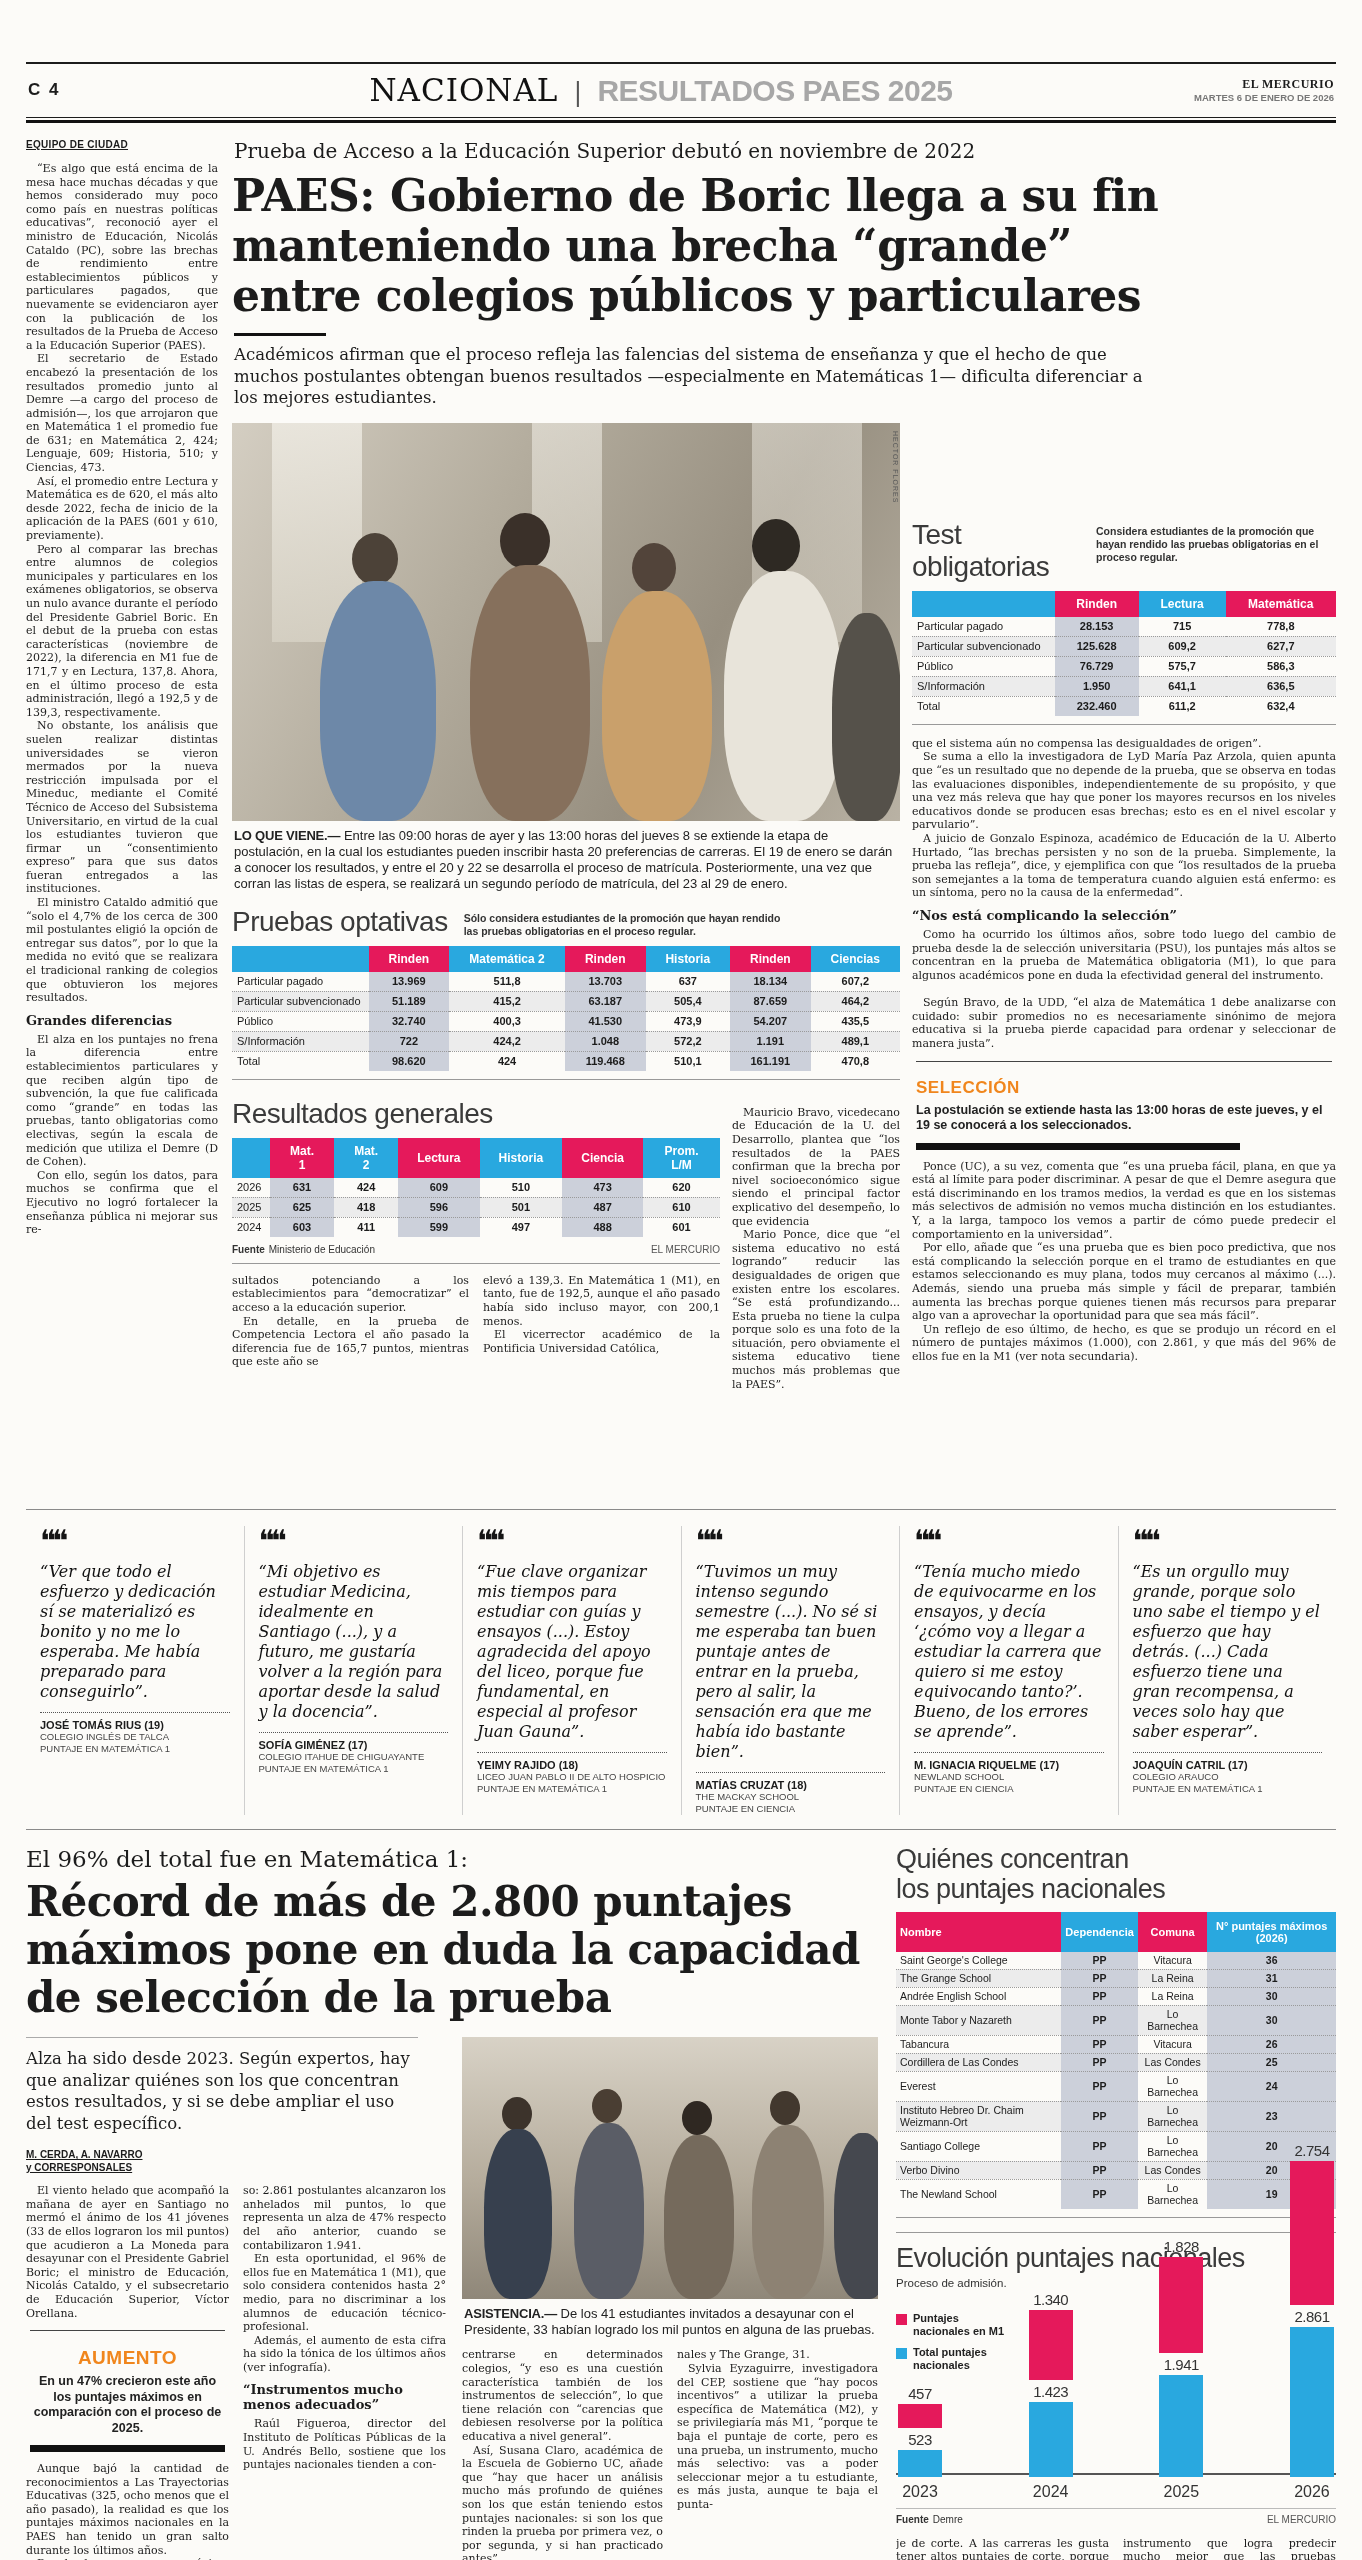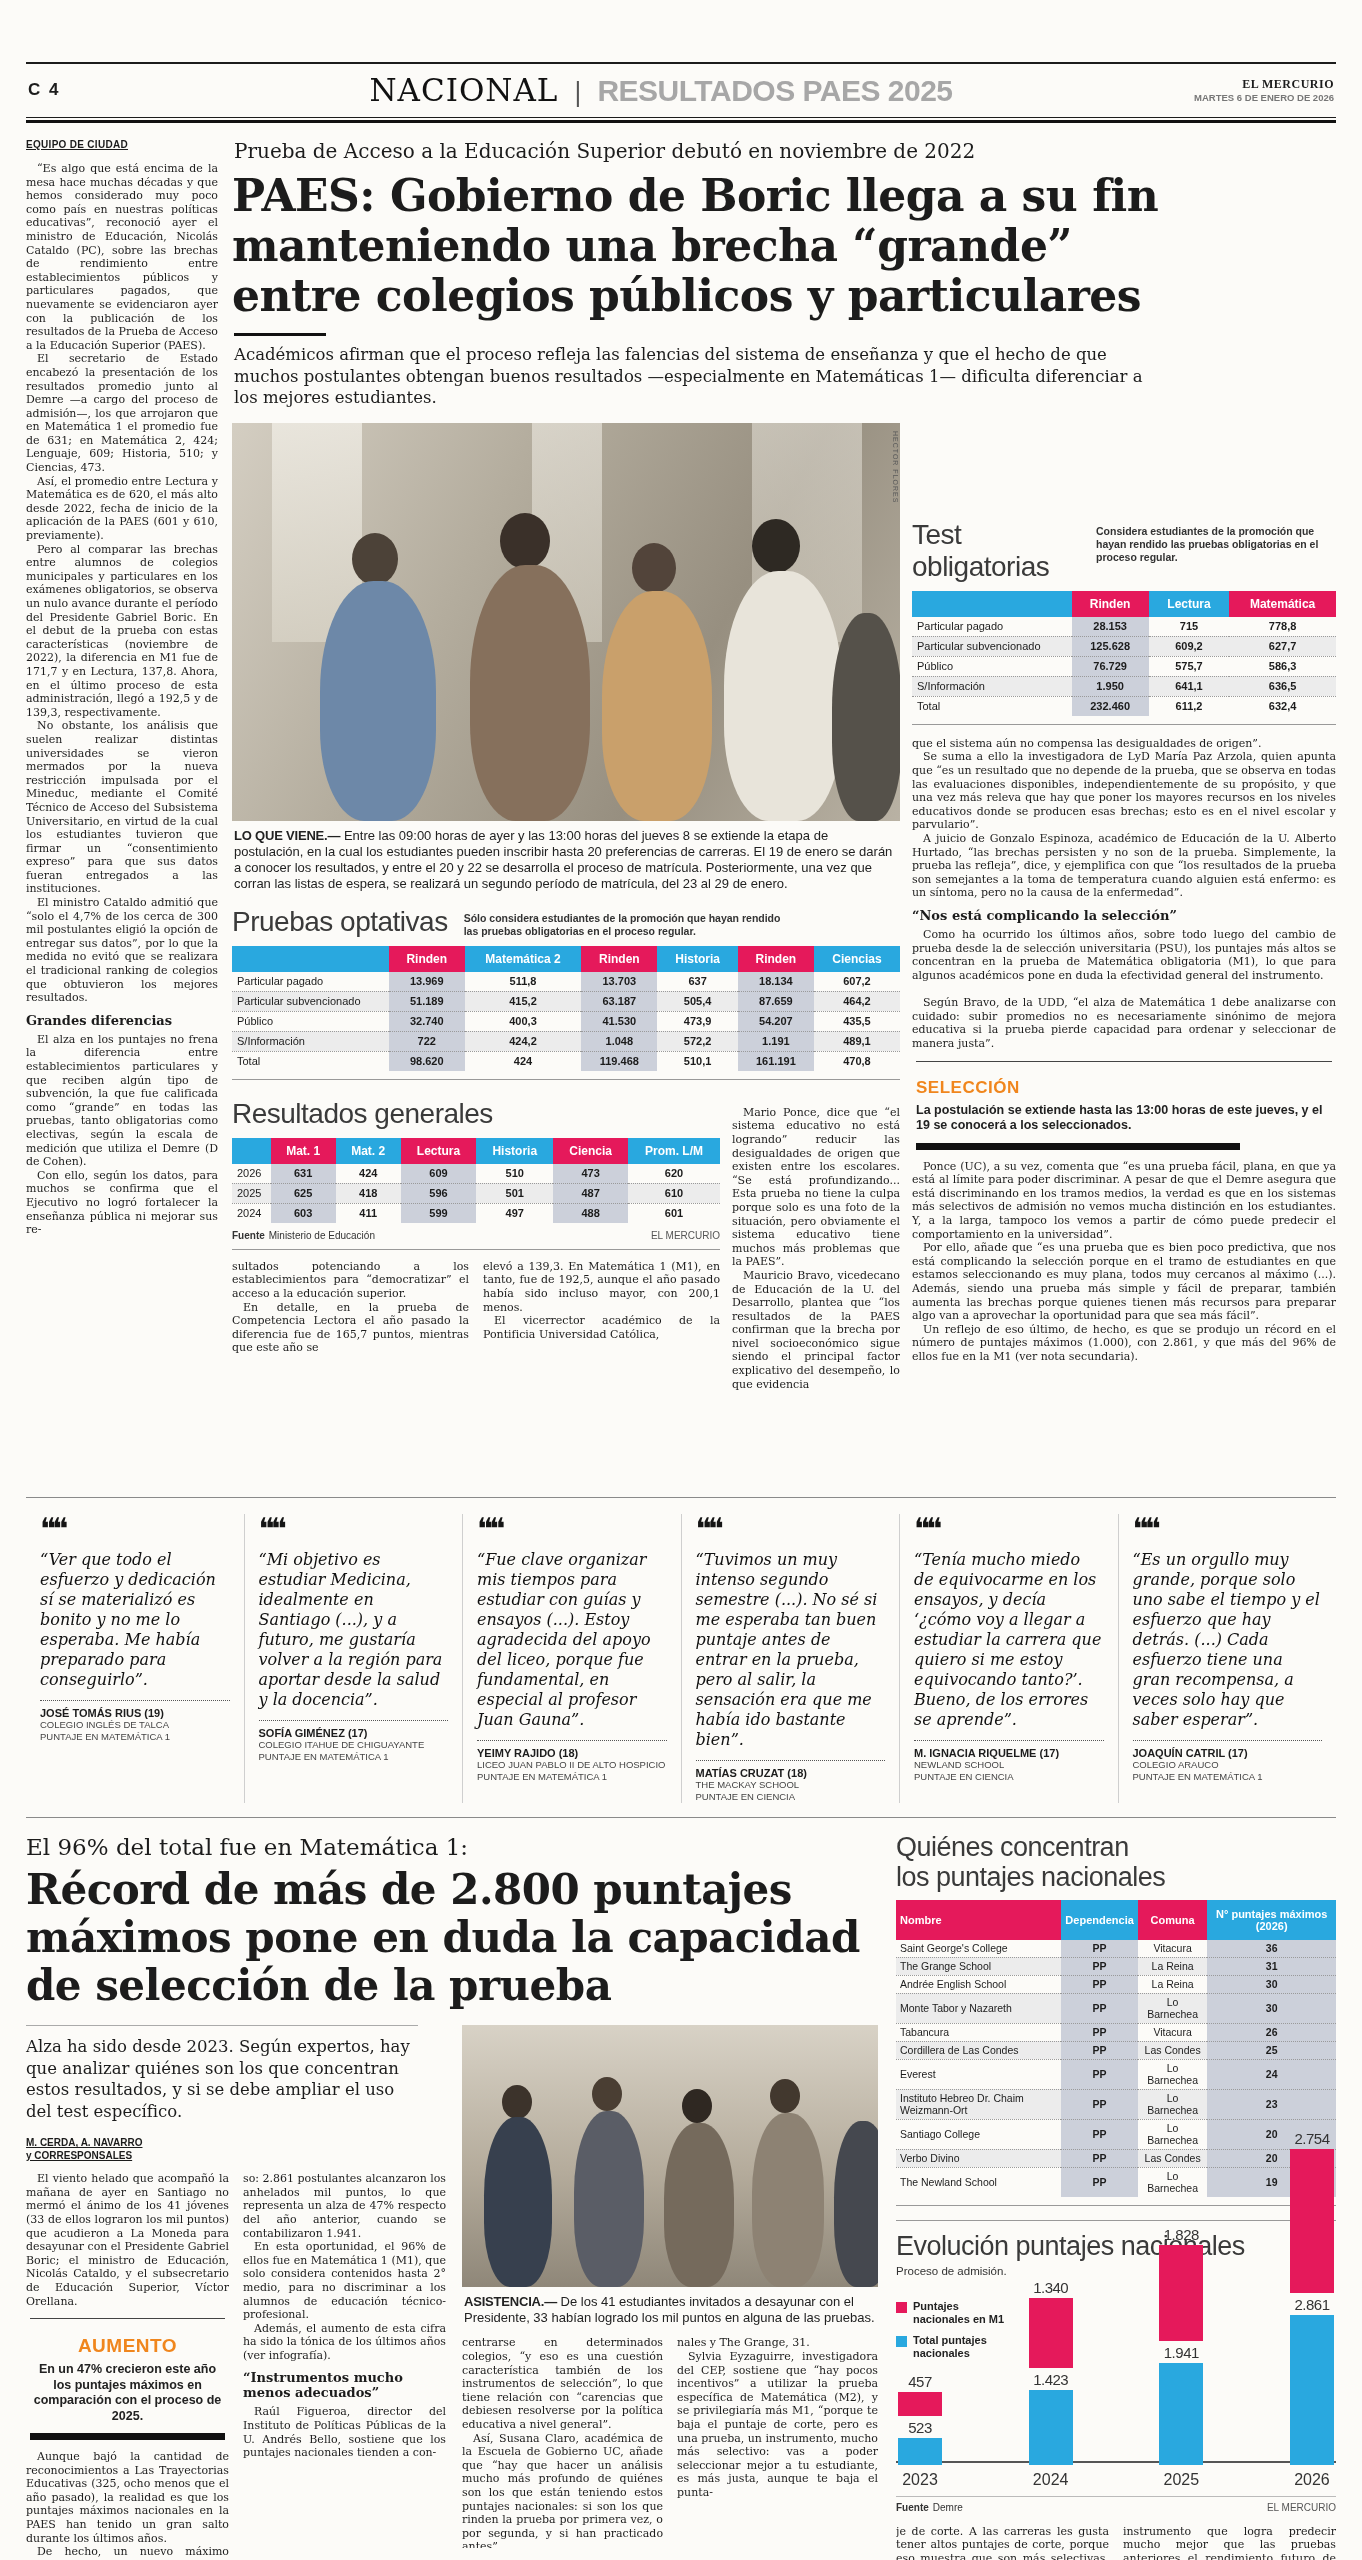--- a/index.html
+++ b/index.html
@@ -60,21 +60,21 @@
   .caption { font: 13px/16px "Liberation Sans", sans-serif; color: #222; margin: 7px 2px 0; }
   .caption b { letter-spacing: -0.2px; }
 
   
   .tblock { margin-top: 14px; border-bottom: 1px solid #999; padding-bottom: 8px; }
   .t-head { display: flex; align-items: flex-start; gap: 16px; }
   .t-title { font: 28px "Liberation Sans", sans-serif; color: #3a3a3a; letter-spacing: -0.5px; }
   .t-note { font: bold 10.5px/13px "Liberation Sans", sans-serif; color: #333; max-width: 330px; padding-top: 6px; }
   table.stat { border-collapse: collapse; width: 100%; margin-top: 8px;
     font-family: "Liberation Sans", sans-serif; }
-  table.stat th { color: #fff; font: bold 12px "Liberation Sans", sans-serif; padding: 6px 12px; text-align: center; }
+  table.stat th { color: #fff; font: bold 12px "Liberation Sans", sans-serif; padding: 6px 19px; text-align: center; }
   table.stat th:first-child { text-align: left; }
   table.stat th.hp { background: #e5195b; }
   table.stat th.hc { background: #29a8df; }
   table.stat td { font-size: 11px; padding: 3.5px 5px; border-top: 1px dotted #9a9a9a; text-align: center; }
   table.stat tr:nth-child(2) td { border-top: none; }
   table.stat td.lbl { text-align: left; }
   table.stat td.val.b { font-weight: bold; }
   table.stat td.shade { background: #ccd0da; }
   table.stat tr.alt td:not(.shade) { background: #ececec; }
   .t-foot { display: flex; justify-content: space-between; margin-top: 7px;
@@ -347,22 +347,22 @@
                       <p class="para cont">sultados potenciando a los establecimientos para “democratizar” el acceso a la educación superior.</p>
                       <p class="para">En detalle, en la prueba de Competencia Lectora el año pasado la diferencia fue de 165,7 puntos, mientras que este año se</p>
                     </div>
                   <div class="bodycol">
                       <p class="para cont">elevó a 139,3. En Matemática 1 (M1), en tanto, fue de 192,5, aunque el año pasado había sido incluso mayor, con 200,1 menos.</p>
                       <p class="para">El vicerrector académico de la Pontificia Universidad Católica,</p>
                     </div>
                 </div>
               </div>
               <div class="m3 bodycol">
+                  <p class="para">Mauricio Bravo, vicedecano de Educación de la U. del Desarrollo, plantea que “los resultados de la PAES confirman que la brecha por nivel socioeconómico sigue siendo el principal factor explicativo del desempeño, lo que evidencia</p>
                   <p class="para">Mario Ponce, dice que “el sistema educativo no está logrando” reducir las desigualdades de origen que existen entre los escolares. “Se está profundizando... Esta prueba no tiene la culpa porque solo es una foto de la situación, pero obviamente el sistema educativo tiene muchos más problemas que la PAES”.</p>
-                  <p class="para">Mauricio Bravo, vicedecano de Educación de la U. del Desarrollo, plantea que “los resultados de la PAES confirman que la brecha por nivel socioeconómico sigue siendo el principal factor explicativo del desempeño, lo que evidencia</p>
                 </div>
             </div>
           </div>
 
           <div class="a1-right">
             <div class="tblock" style="margin-top:0;">
               <div class="t-head">
                 <div class="t-title">Test obligatorias</div>
                 <div class="t-note" style="max-width:240px;">Considera estudiantes de la promoción que hayan rendido las pruebas obligatorias en el proceso regular.</div>
               </div>

